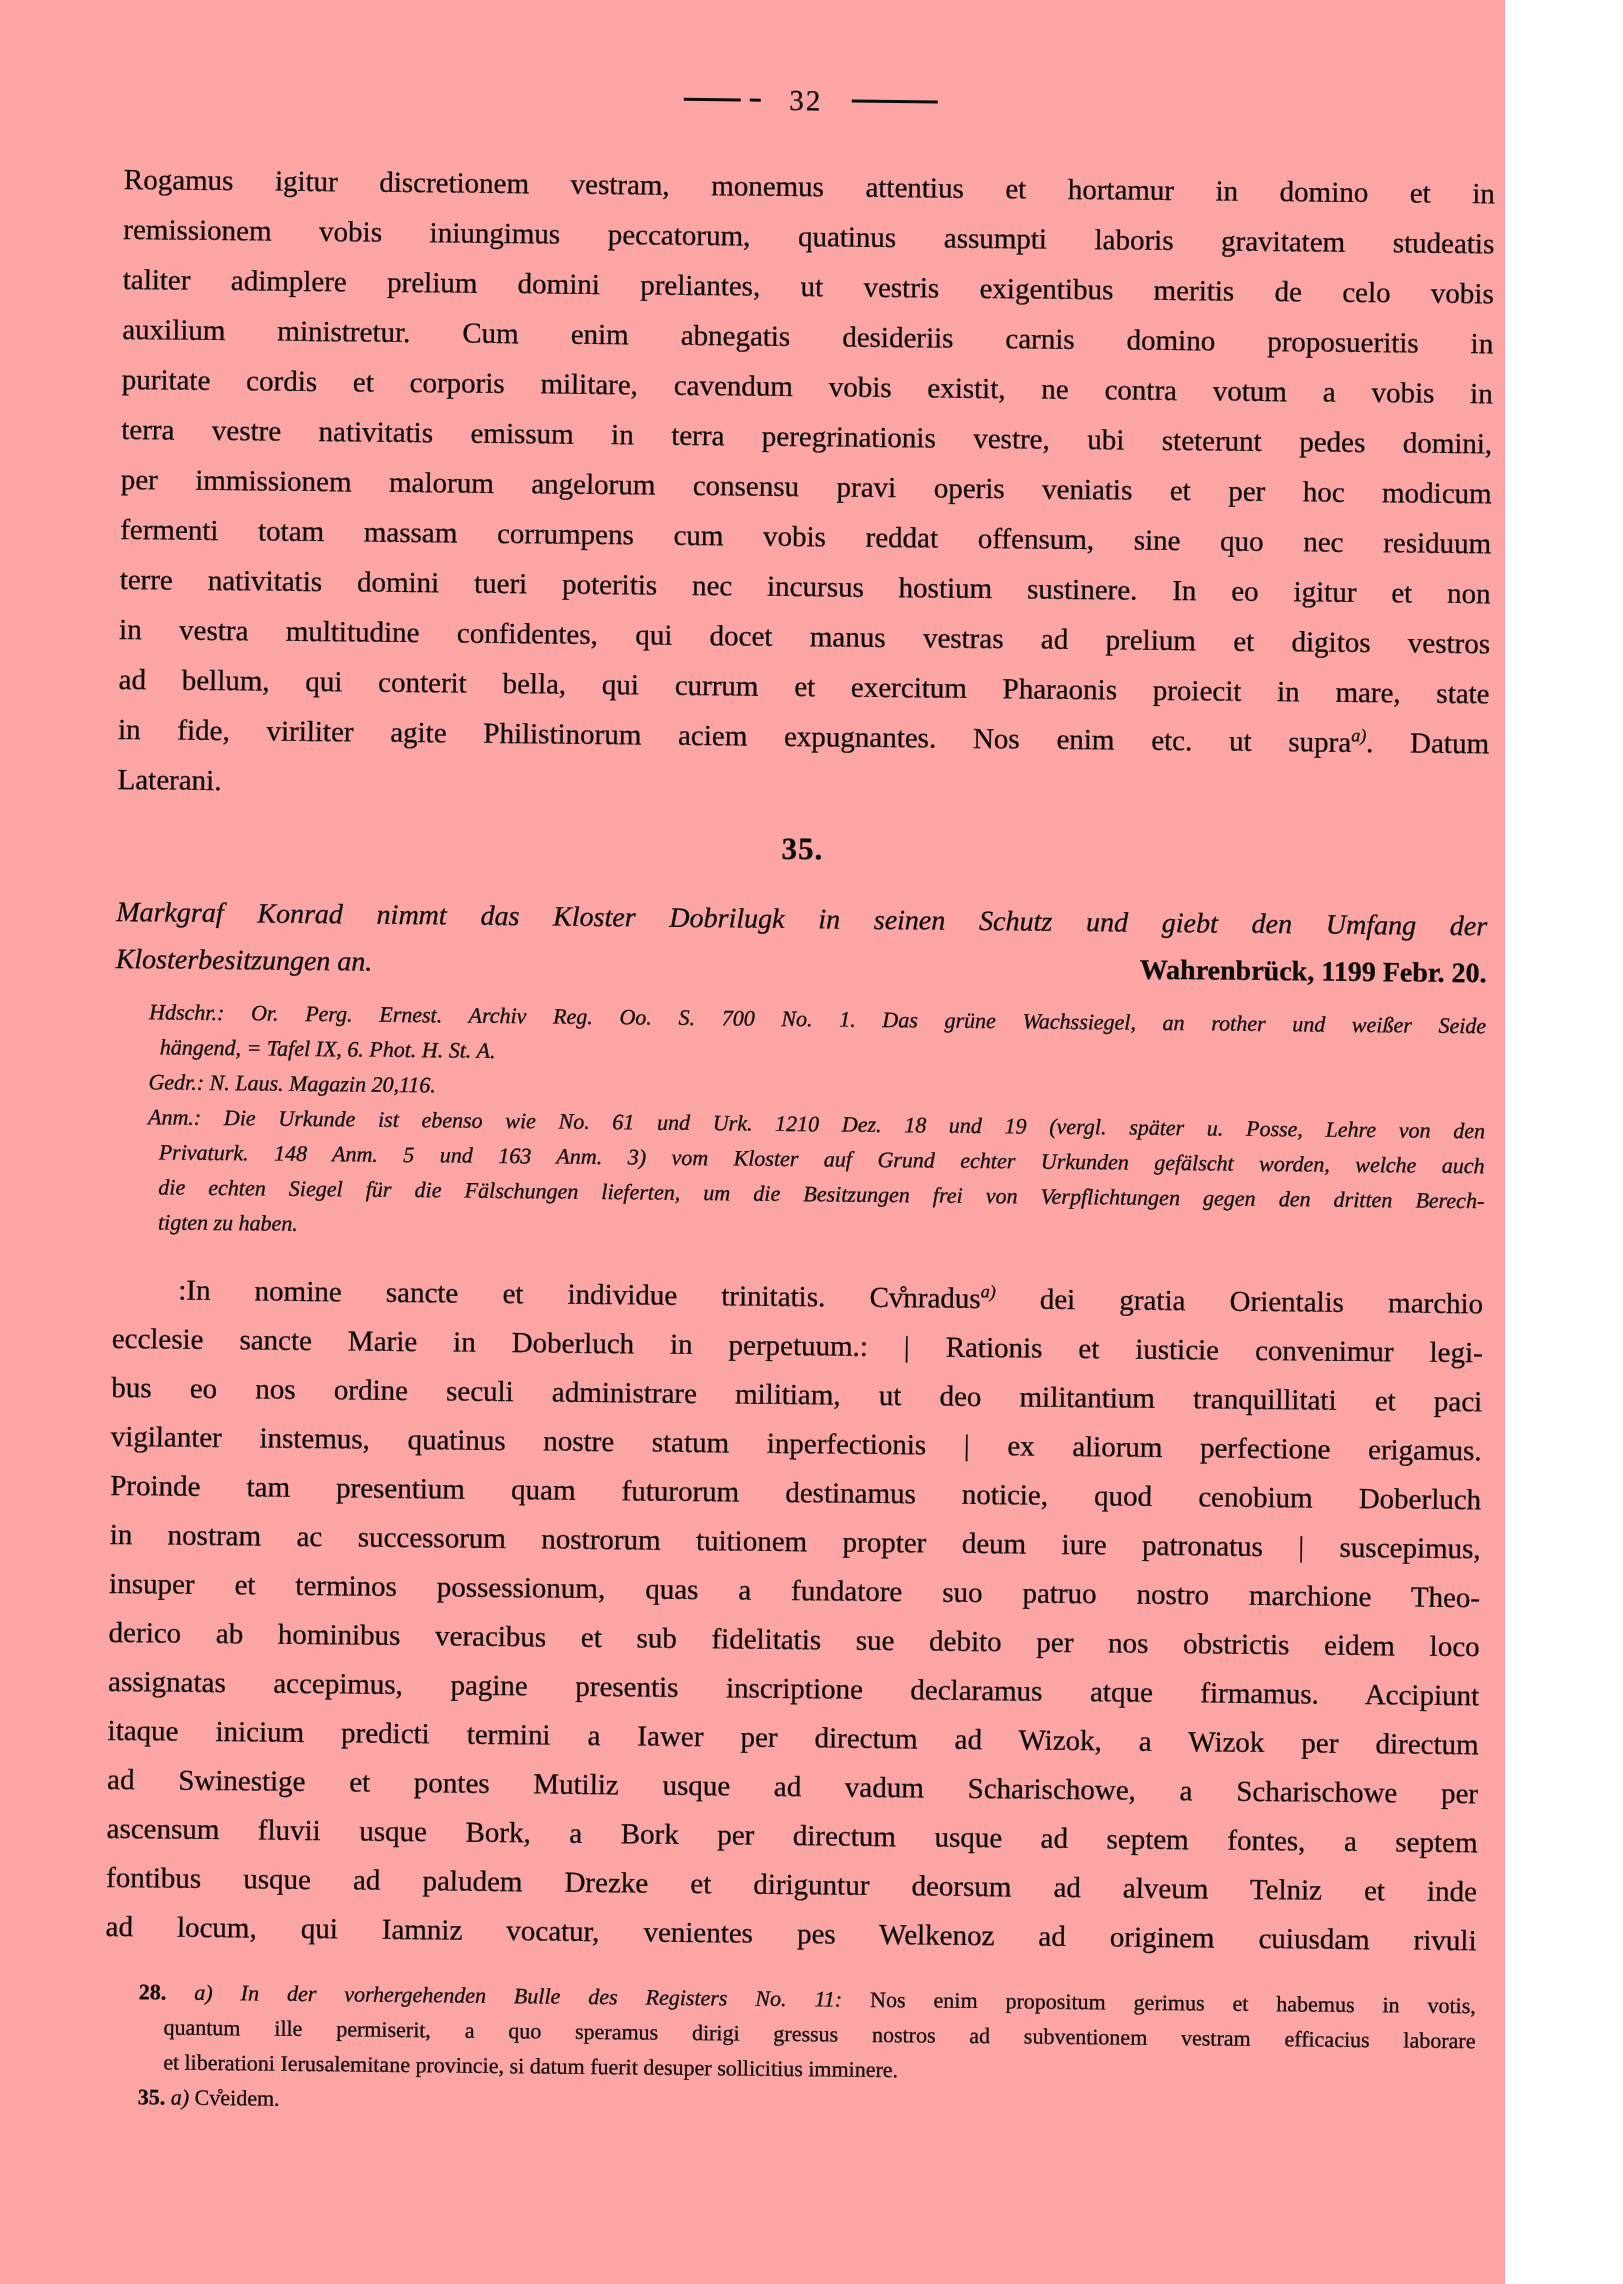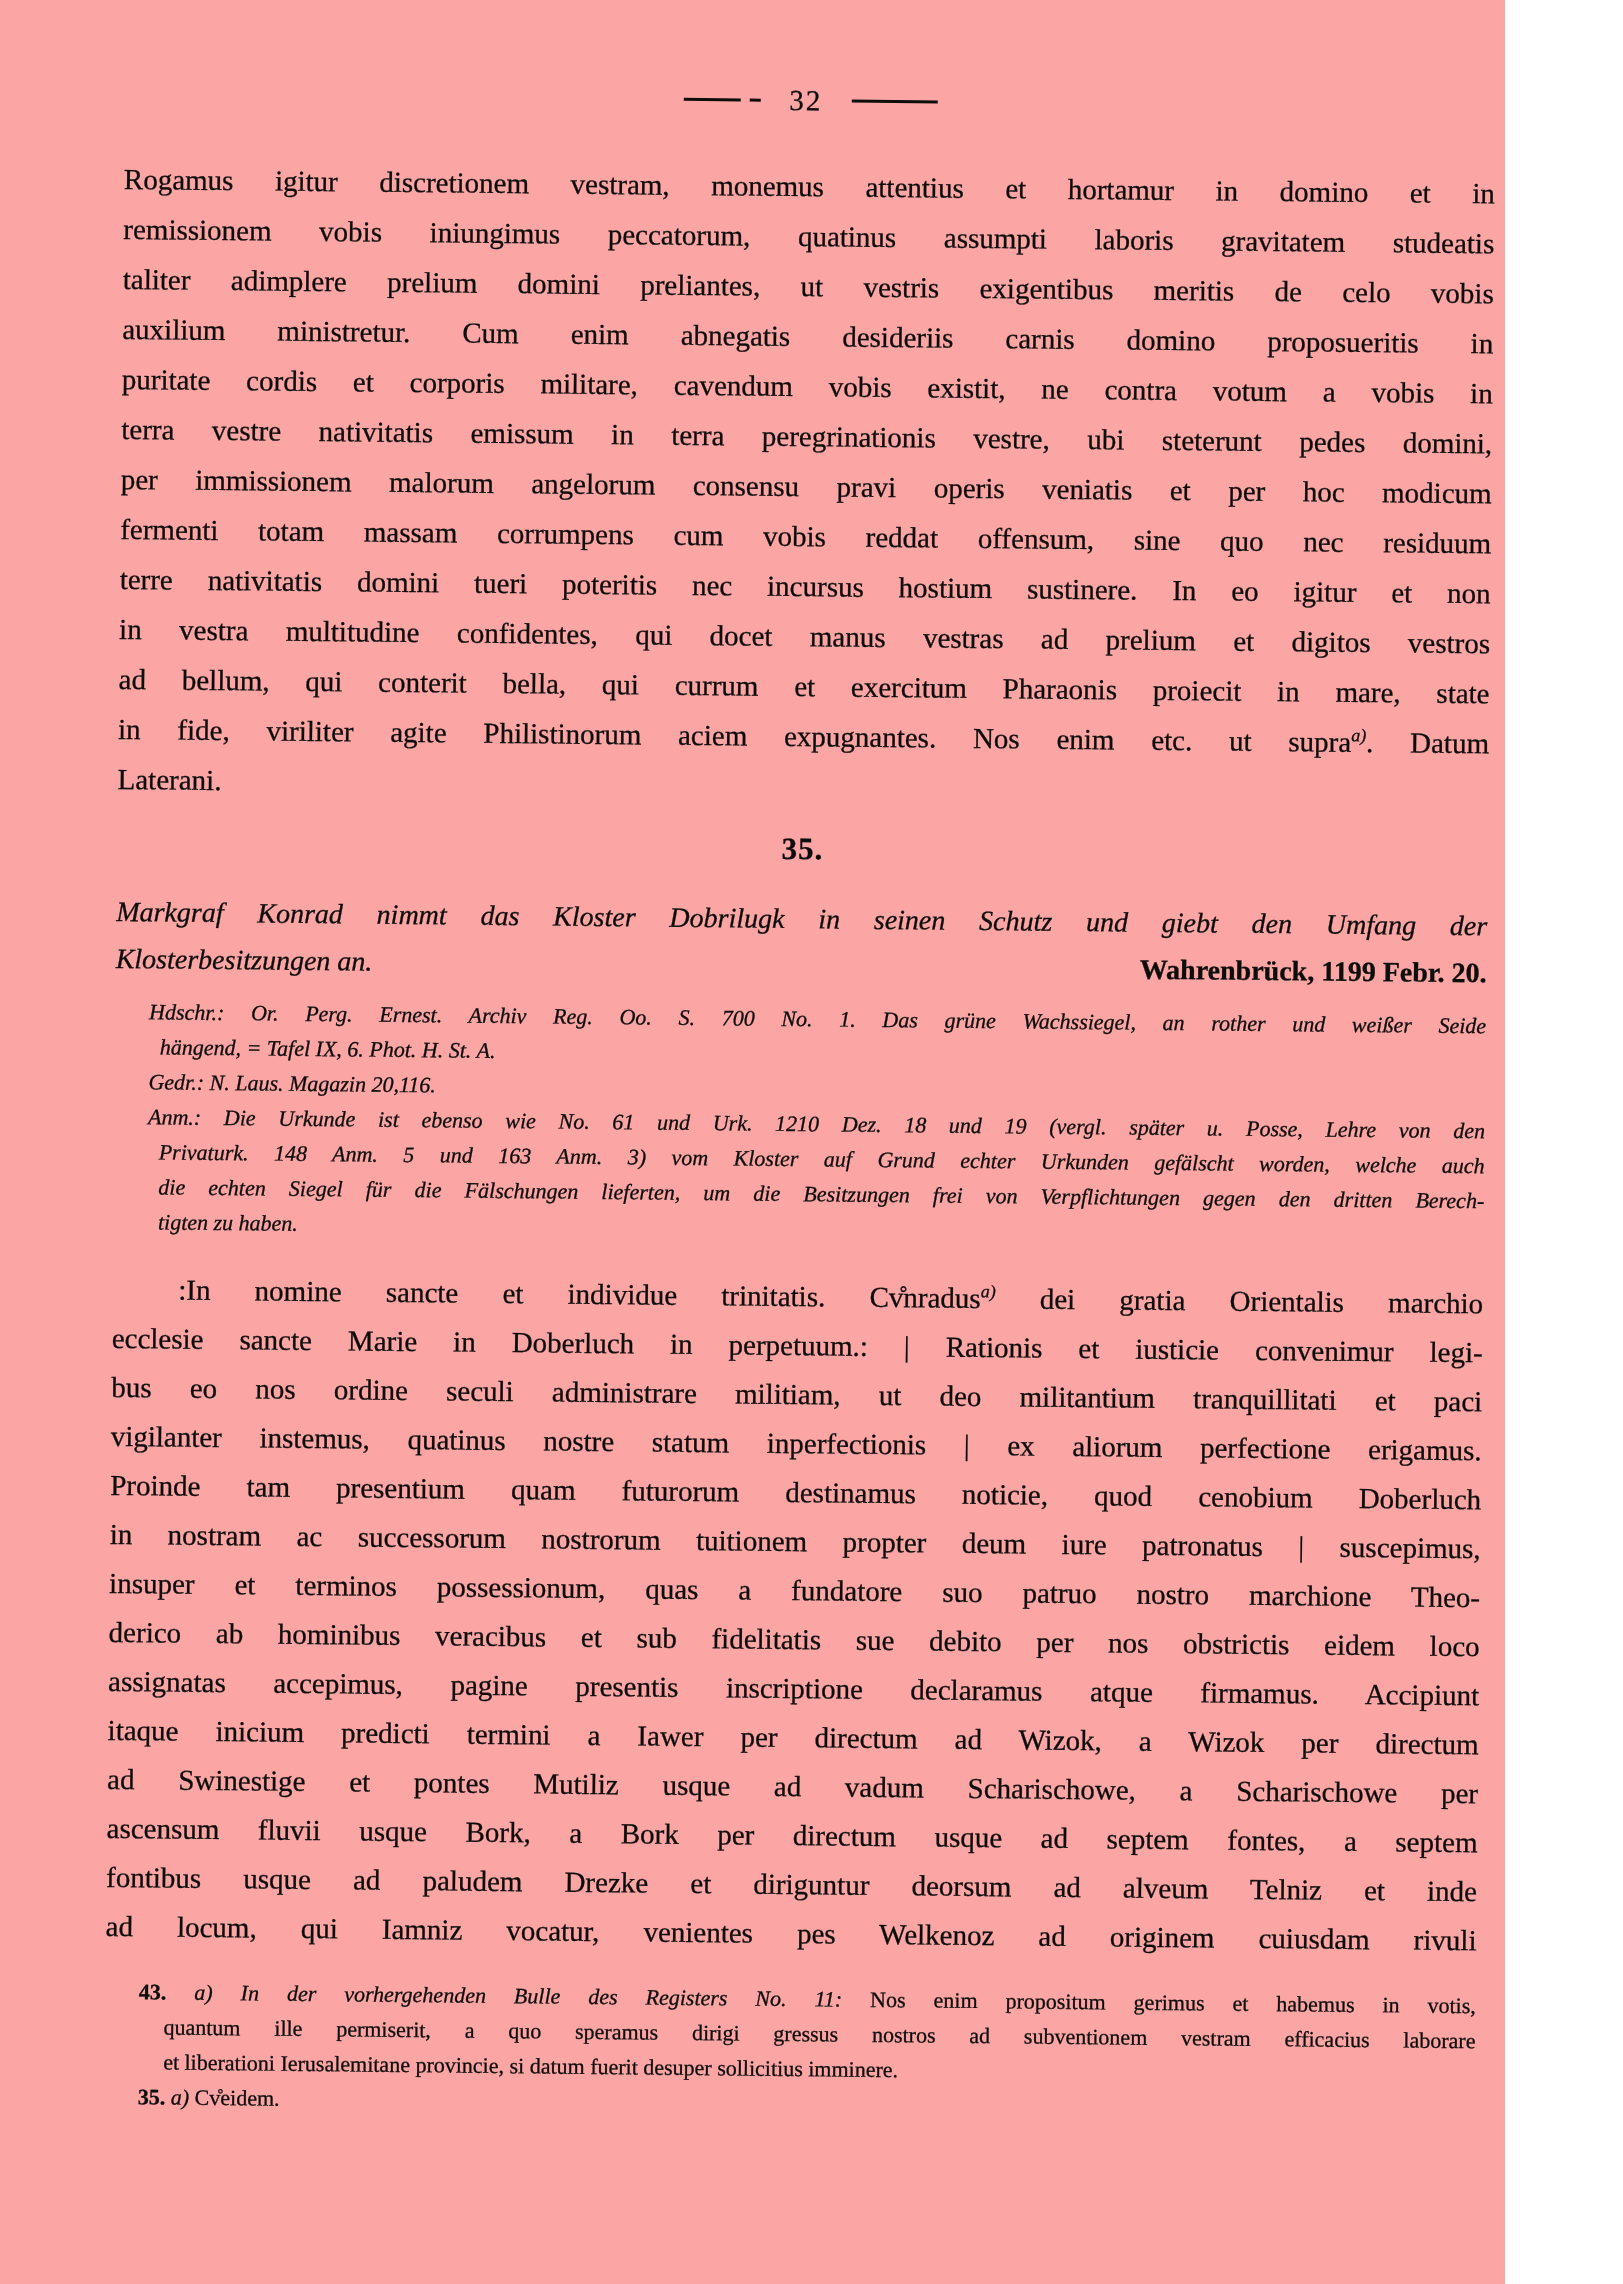--- a/index.html
+++ b/index.html
@@ -109,21 +109,21 @@
         <div class="line"><span class="s-plain">derico ab hominibus veracibus et sub fidelitatis sue debito per nos obstrictis eidem loco</span></div>
         <div class="line"><span class="s-plain">assignatas accepimus, pagine presentis inscriptione declaramus atque firmamus.  Accipiunt</span></div>
         <div class="line"><span class="s-plain">itaque inicium predicti termini a Iawer per directum ad Wizok, a Wizok per directum</span></div>
         <div class="line"><span class="s-plain">ad Swinestige et pontes Mutiliz usque ad vadum Scharischowe, a Scharischowe per</span></div>
         <div class="line"><span class="s-plain">ascensum fluvii usque Bork, a Bork per directum usque ad septem fontes, a septem</span><span class="mnum">53</span></div>
         <div class="line"><span class="s-plain">fontibus usque ad paludem Drezke et diriguntur deorsum ad alveum Telniz et inde</span></div>
         <div class="line"><span class="s-plain">ad locum, qui Iamniz vocatur, venientes pes Welkenoz ad originem cuiusdam rivuli</span></div>
       </div>
 
     <div class="fnotes">
-        <div class="line"><span class="s-b">43. </span><span class="s-i">a) In der vorhergehenden Bulle des Registers No. 11: </span><span class="s-plain">Nos enim propositum gerimus et habemus in votis,</span></div>
+        <div class="line"><span class="s-b">28. </span><span class="s-i">a) In der vorhergehenden Bulle des Registers No. 11: </span><span class="s-plain">Nos enim propositum gerimus et habemus in votis,</span></div>
         <div class="line cont"><span class="s-plain">quantum ille permiserit, a quo speramus dirigi gressus nostros ad subventionem vestram efficacius laborare</span></div>
         <div class="line last cont"><span class="s-plain">et liberationi Ierusalemitane provincie, si datum fuerit desuper sollicitius imminere.</span><span class="mnum">40</span></div>
         <div class="line last"><span class="s-b">35. </span><span class="s-i">a) </span><span class="s-plain">Cv̊eidem.</span></div>
       </div>
 
   </div>
 </div>
 
 
 </body></html>

